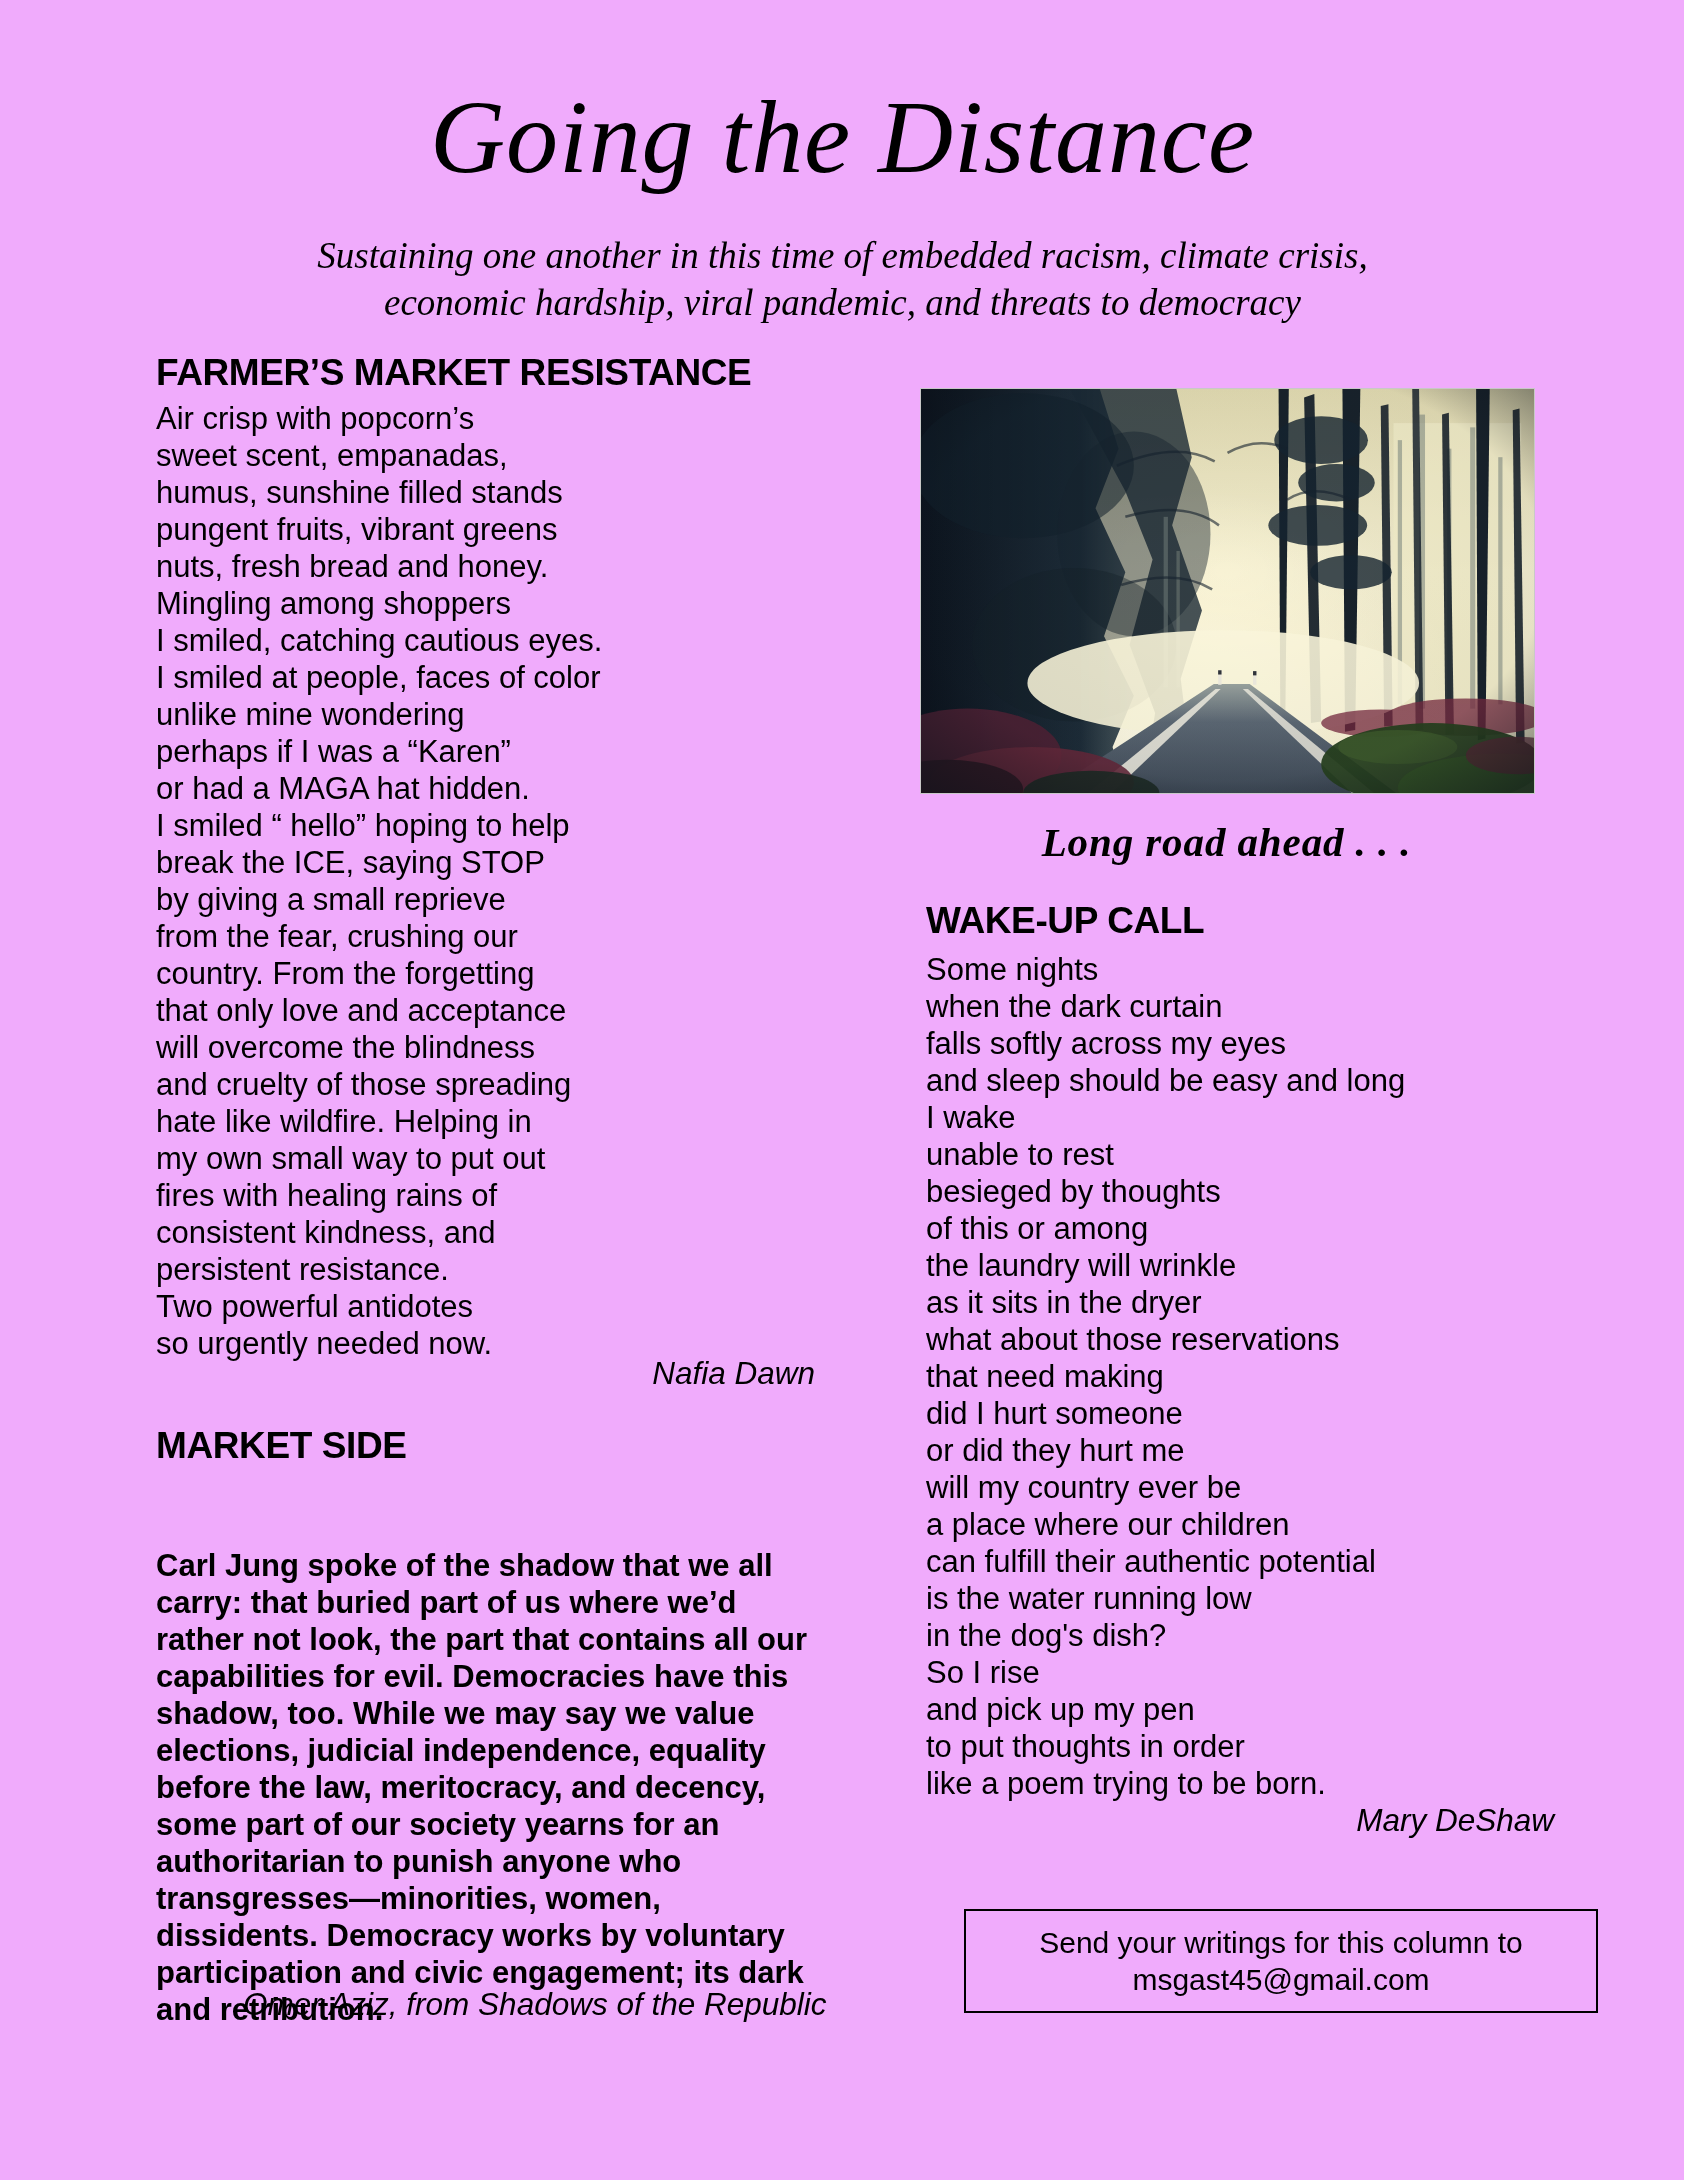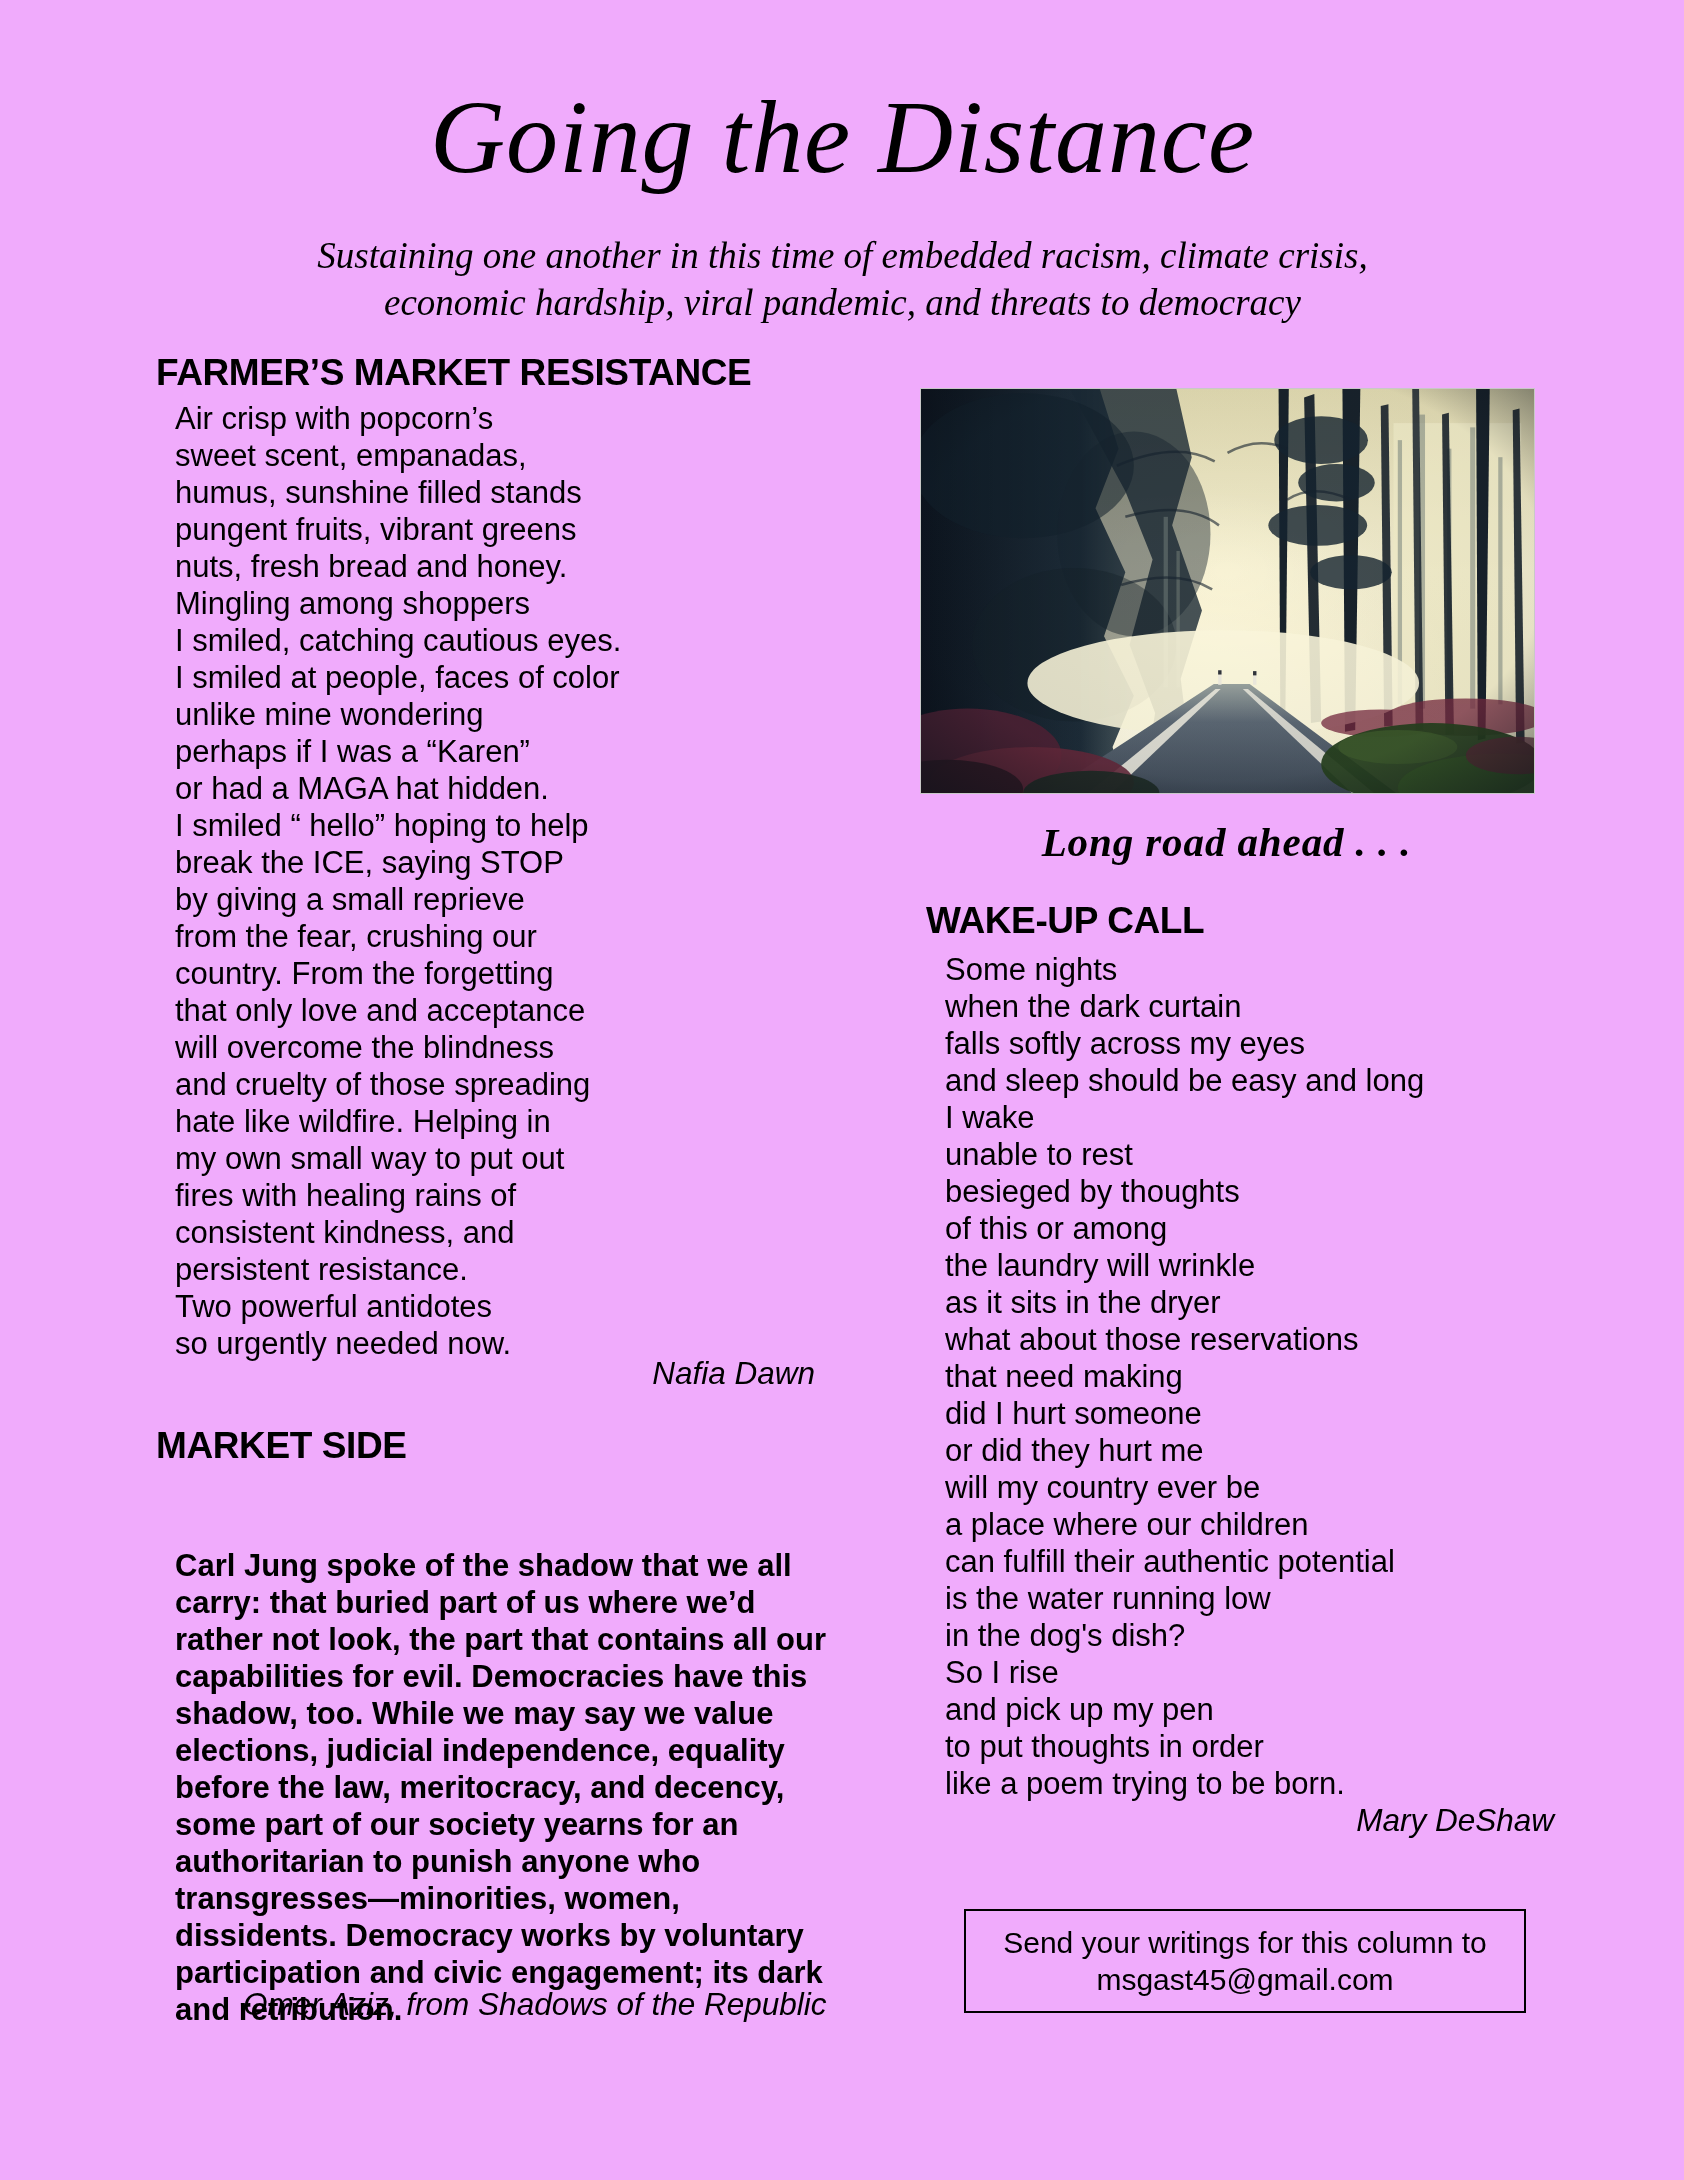--- a/index.html
+++ b/index.html
@@ -12,42 +12,42 @@
     font:italic 104px/1.15 "Liberation Serif",serif;letter-spacing:0.9px;
   }
   .subtitle{
     position:absolute;top:232px;left:0;width:100%;text-align:center;
     font:italic 37px/47px "Liberation Serif",serif;
   }
   .heading{
     position:absolute;font:bold 37px/41px "Liberation Sans",sans-serif;
     letter-spacing:-0.4px;white-space:nowrap;
   }
-  .poem{position:absolute;font:31px/37px "Liberation Sans",sans-serif;margin-left:19px;}
+  .poem{position:absolute;font:31px/37px "Liberation Sans",sans-serif;}
   .poem div{white-space:nowrap;}
   .attr{position:absolute;font:italic 31.5px/37px "Liberation Sans",sans-serif;white-space:nowrap;}
   #farmer-heading{left:156px;top:352px;}
   #poem1{left:156px;top:400px;}
   #nafia{left:156px;top:1355px;width:659px;text-align:right;}
   #shadow-heading{left:156px;top:1425px;}
   #essay{left:156px;top:1547px;font-weight:bold;}
   #omer{left:243px;top:1986px;}
   #photo{
     position:absolute;left:920px;top:388px;width:613px;height:404px;
     border:0.9px solid #c8c8c8;box-sizing:content-box;background:#e8e4c0;line-height:0;
   }
   #caption{
     position:absolute;left:920px;top:818px;width:613px;text-align:center;
     font:italic bold 41px/49px "Liberation Serif",serif;letter-spacing:0.9px;
   }
   #wakeup-heading{left:926px;top:900px;}
   #poem2{left:926px;top:951px;}
   #mary{left:926px;top:1802px;width:628px;text-align:right;}
   #subbox{
-    position:absolute;left:964px;top:1909px;width:562px;height:104px;
+    position:absolute;left:964px;top:1909px;width:634px;height:104px;
     border:2.6px solid #000;box-sizing:border-box;text-align:center;
     font:30px/37px "Liberation Sans",sans-serif;padding-top:12.8px;
   }
 </style>
 </head>
 <body>
 
 <div class="page">
 
   <div class="title">Going the Distance</div>

